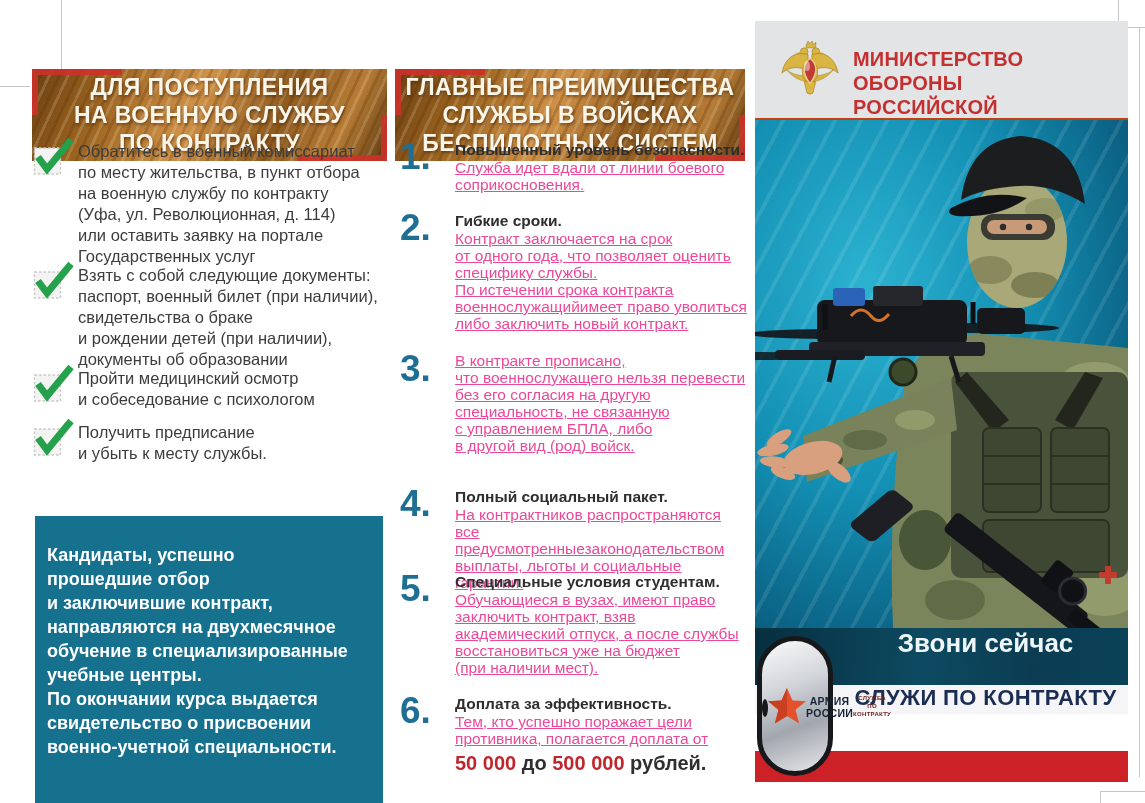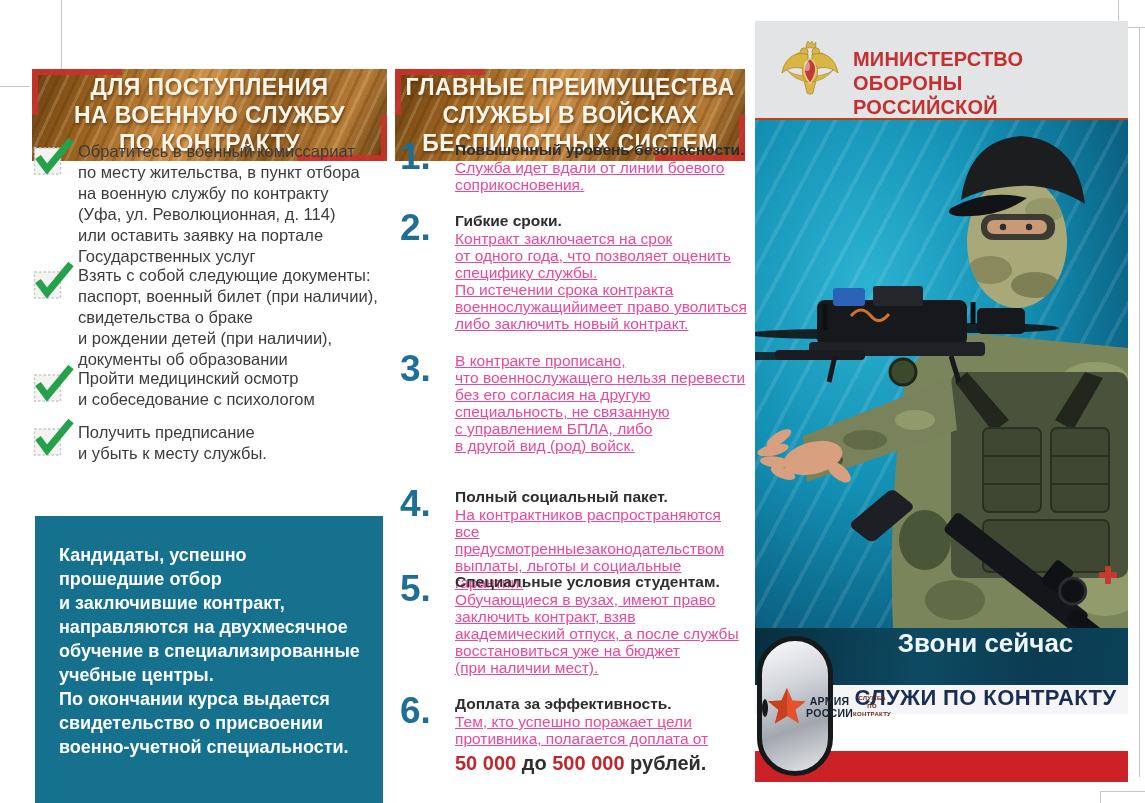--- a/index.html
+++ b/index.html
@@ -23,21 +23,21 @@
   .hdr-left{left:32px;top:29px;width:355px;height:92px;}
   .hdr-mid{left:395px;top:29px;width:350px;height:92px;}
 
   
   .check-item{position:absolute;left:33px;width:352px;}
   .check-icon{position:absolute;left:0;top:-4px;width:44px;height:40px;}
   .check-text{margin-left:45px;font-size:16.5px;line-height:21px;color:#3c3c3c;white-space:pre-line;}
 
   
   .info-box{position:absolute;left:35px;top:516px;width:348px;height:288px;background:#16718f;
-       box-sizing:border-box;padding:27px 10px 0 24px;color:#ffffff;font-weight:bold;
+       box-sizing:border-box;padding:27px 10px 0 12px;color:#ffffff;font-weight:bold;
        font-size:18px;line-height:24px;white-space:pre-line;}
 
   
   .m-item{position:absolute;left:398px;width:350px;}
   .m-num{position:absolute;left:2px;top:-4px;font-size:37px;font-weight:bold;color:#1f6f94;}
   .m-text{margin-left:57px;}
   .m-title{font-size:15.5px;line-height:19px;font-weight:bold;color:#2e2e2e;}
   .m-body{font-size:15.5px;line-height:17px;color:#ec4899;white-space:pre-line;text-decoration:underline;}
   .amount-line{font-size:20px;line-height:27px;font-weight:bold;color:#2f2f2f;margin-top:3px;}
   .amount{color:#c0272d;}

